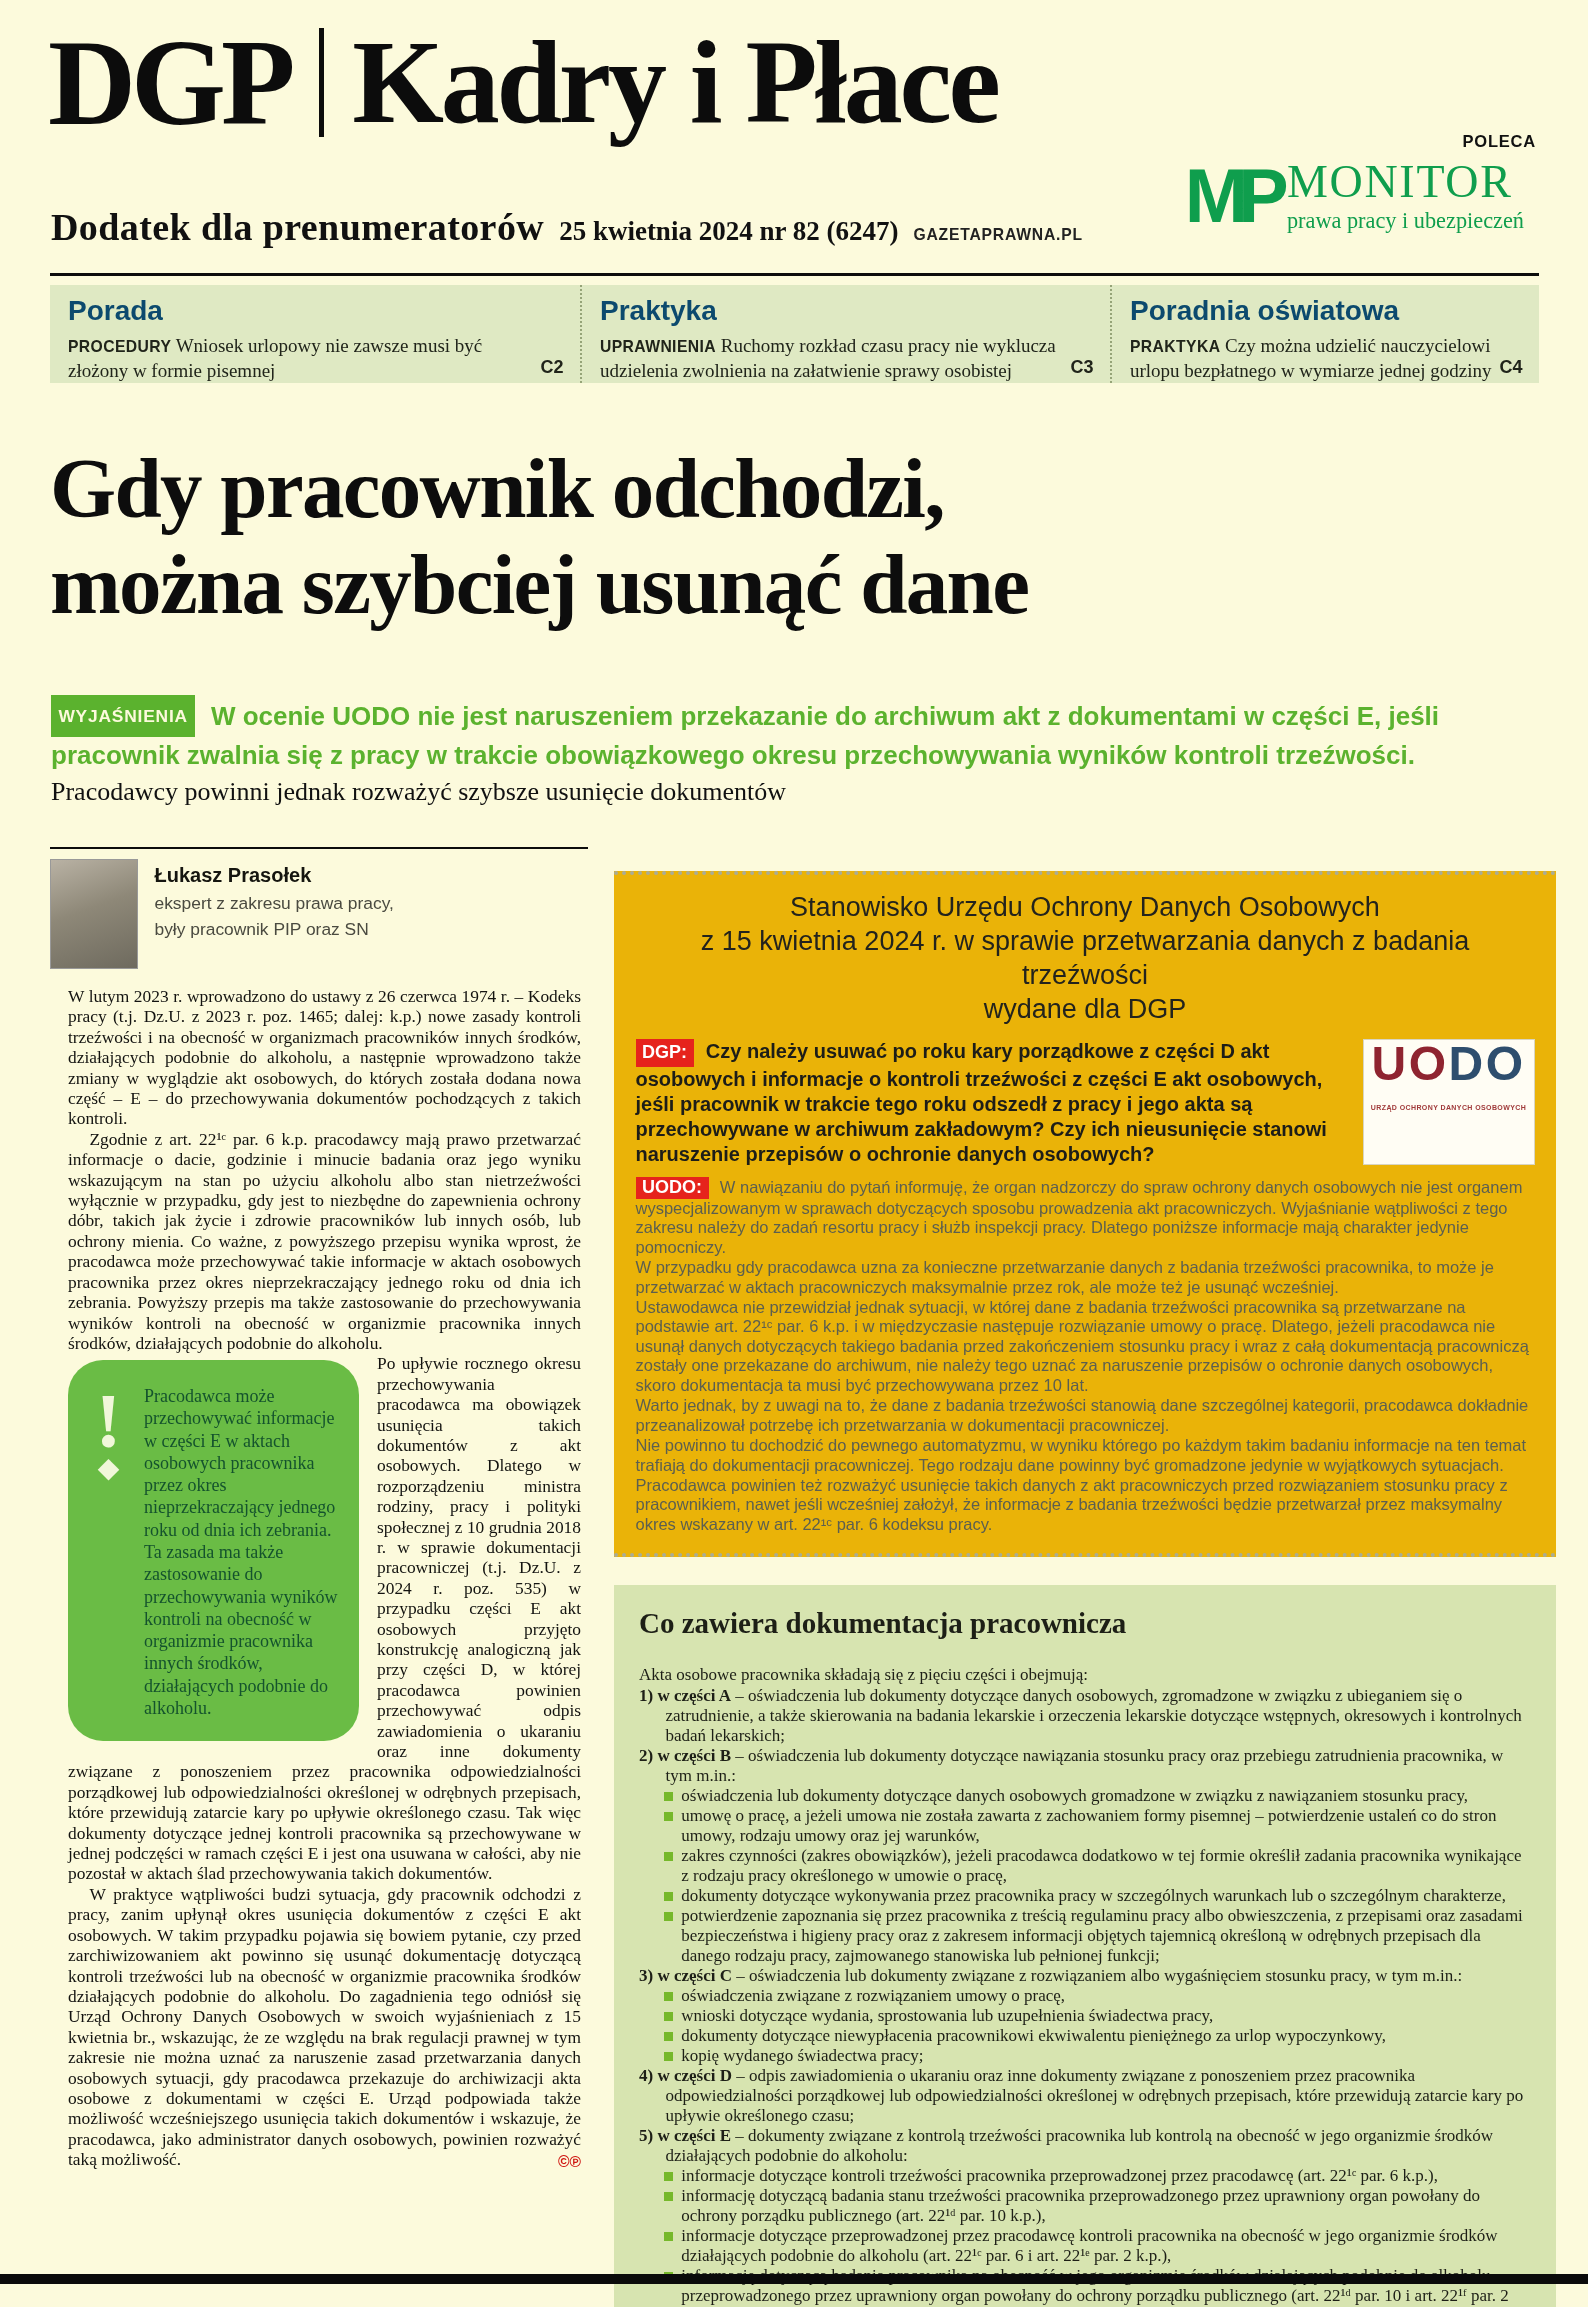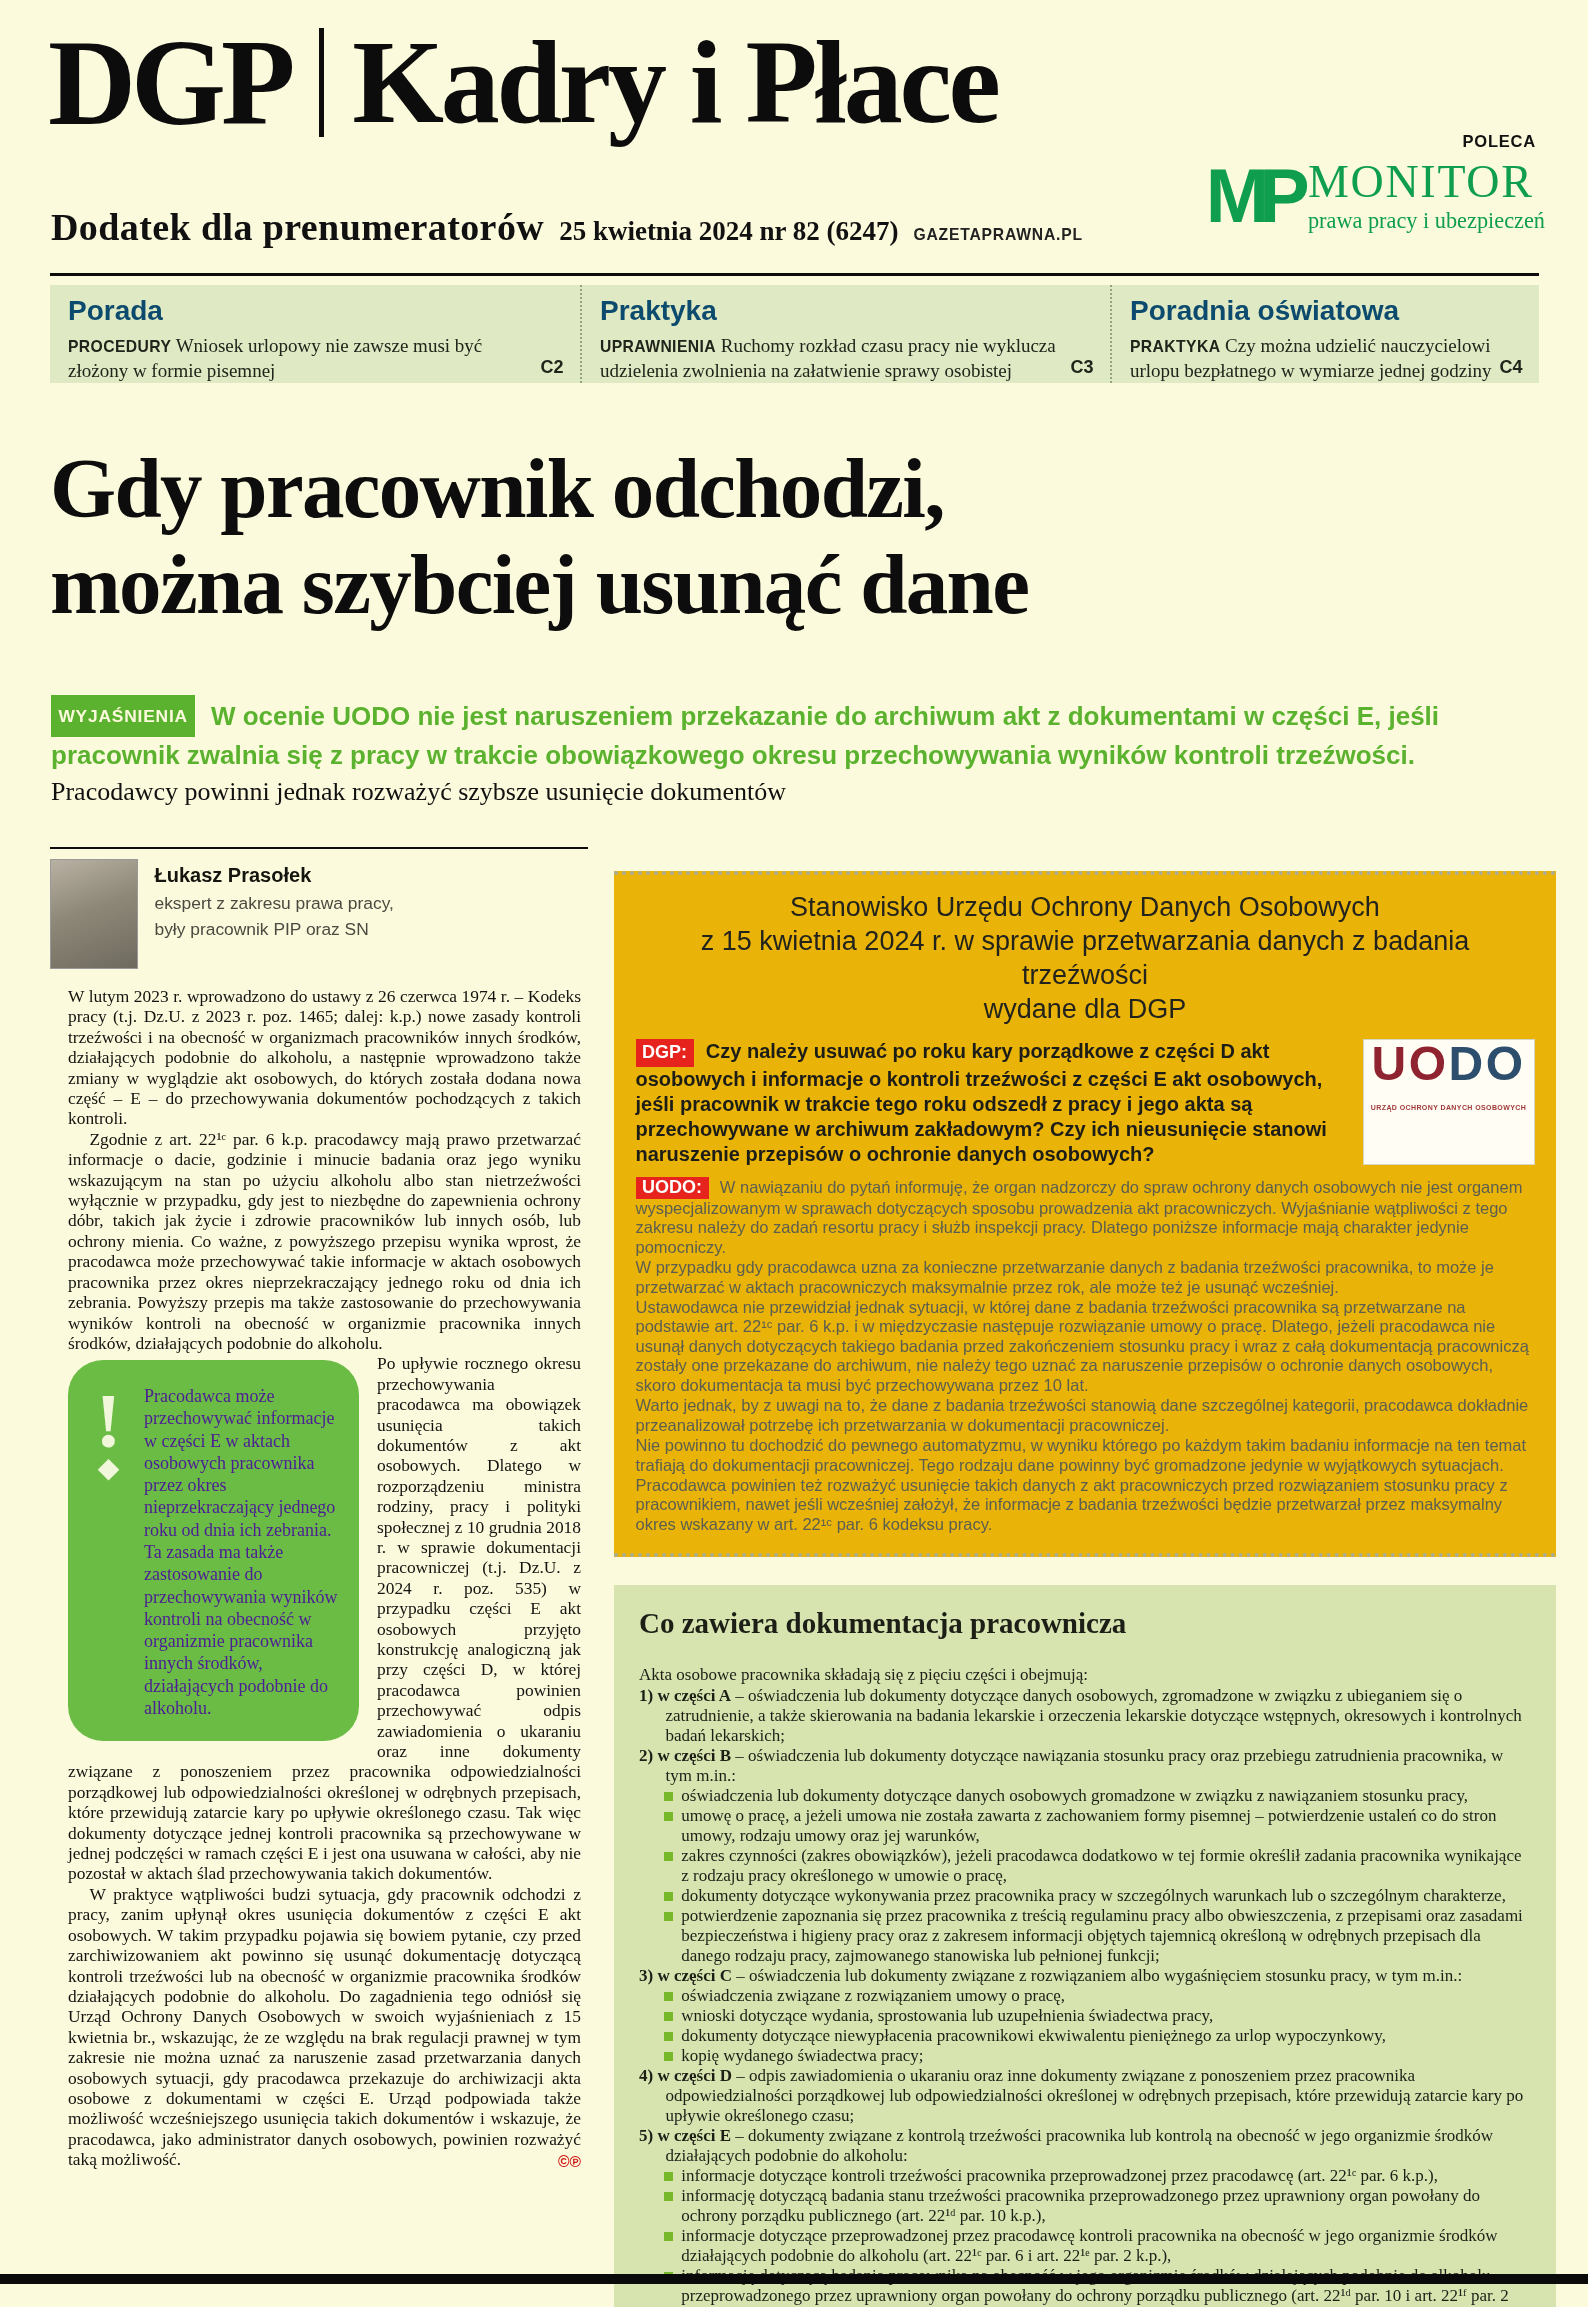--- a/index.html
+++ b/index.html
@@ -9,21 +9,21 @@
   
   .logo-row{position:absolute;top:21.5px;left:48px;display:flex;align-items:center;gap:28px;}
   .logo-dgp{font-family:"Liberation Serif","DejaVu Serif",serif;font-weight:bold;font-size:122px;letter-spacing:-5px;line-height:1;color:#0c0c0c;}
   .logo-divider{width:5.8px;height:109px;background:#0c0c0c;}
   .logo-title{font-family:"Liberation Serif","DejaVu Serif",serif;font-weight:bold;font-size:118px;letter-spacing:-3.3px;line-height:1;color:#0c0c0c;}
   .sub-row{position:absolute;top:205px;left:51px;display:flex;align-items:baseline;gap:15px;white-space:nowrap;}
   .subtitle{font-family:"Liberation Serif","DejaVu Serif",serif;font-size:38px;font-weight:bold;letter-spacing:0.4px;color:#111;}
   .dateline{font-family:"Liberation Serif","DejaVu Serif",serif;font-size:27px;font-weight:bold;color:#111;}
   .site{font-size:15.7px;font-weight:bold;letter-spacing:0.8px;color:#222;}
   .poleca{position:absolute;top:132px;right:53px;font-size:16.5px;font-weight:bold;letter-spacing:0.8px;color:#111;}
-  .mp-block{position:absolute;top:159px;right:44px;display:flex;align-items:flex-start;gap:8.3px;}
+  .mp-block{position:absolute;top:159px;right:65px;display:flex;align-items:flex-start;gap:8.3px;}
   .mp-mark{font-size:76px;font-weight:bold;line-height:0.9;color:#0f9e4d;letter-spacing:-10px;margin-top:3.3px;}
   .mon-stack{display:flex;flex-direction:column;align-items:flex-start;}
   .mon-name{font-family:"Liberation Serif","DejaVu Serif",serif;font-size:46px;line-height:1;color:#0f9e4d;letter-spacing:1.7px;}
   .mon-tag{font-family:"Liberation Serif","DejaVu Serif",serif;font-size:22.3px;color:#0f9e4d;margin-top:3.3px;}
   .top-rule{position:absolute;top:273px;left:50px;right:50px;height:3.3px;background:#0c0c0c;}
 
   
   .teasers{position:absolute;top:285px;left:50px;right:50px;height:98px;background:#dfe9c3;display:flex;}
   .teaser{padding:10px 16.5px 0 18px;box-sizing:border-box;}
   .t1{width:530px;}
@@ -47,21 +47,21 @@
   .author-bio{font-size:17.4px;line-height:26px;color:#4a4a40;margin-top:3.3px;}
 
   
   .article{position:absolute;top:986px;left:68px;width:513px;font-family:"Liberation Serif","DejaVu Serif",serif;font-size:17.4px;line-height:20.4px;text-align:justify;color:#131310;}
   .article p{margin:0;}
   .article p + p{text-indent:21.5px;}
   .quote-box{float:left;width:291px;box-sizing:border-box;background:#6abc45;border-radius:35px;padding:25px 21.5px 21.5px 15px;margin:6.6px 18px 8.3px 0;display:flex;gap:10px;}
   .qb-icons{width:51px;flex:none;display:flex;flex-direction:column;align-items:center;color:#f1f7da;}
   .qb-excl{font-size:79px;font-weight:bold;line-height:0.9;font-family:"Liberation Serif","DejaVu Serif",serif;}
   .qb-diamond{font-size:28px;margin-top:1.7px;}
-  .qb-text{font-size:18px;line-height:22.3px;color:#4c1d95;text-align:left;}
+  .qb-text{font-size:18px;line-height:22.3px;color:#14532d;text-align:left;}
   .copy{color:#cf1612;font-family:"Liberation Sans","DejaVu Sans",sans-serif;font-size:15.7px;font-weight:bold;float:right;margin-top:2.5px;}
 
   
   .right-col{position:absolute;top:871px;left:614px;width:942px;display:flex;flex-direction:column;gap:28px;}
   .panel{background:#eab308;border-top:4.1px dotted #aaac95;border-bottom:4.1px dotted #aaac95;padding:15px 21.5px 18px;box-sizing:border-box;}
   .panel-heading{text-align:center;font-size:27px;line-height:34px;color:#23231d;margin-bottom:13.2px;}
   .panel-heading span{display:block;}
   .badge{display:inline-block;background:#e6231c;color:#fff;font-weight:bold;font-size:18px;padding:0.8px 6.6px 1.7px;margin-right:6.6px;}
   .q-block{font-size:20px;line-height:25px;font-weight:bold;color:#1d1d18;}
   .uodo-logo{float:right;width:170px;height:124px;background:#fffdf4;border:0.8px solid #d8d5c2;margin:0 0 6.6px 15px;display:flex;flex-direction:column;align-items:center;gap:6.6px;}

